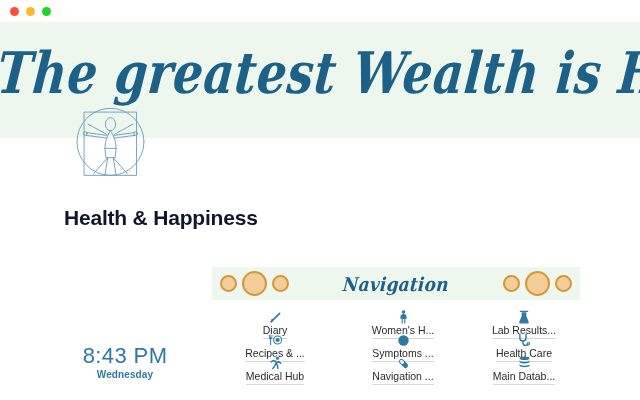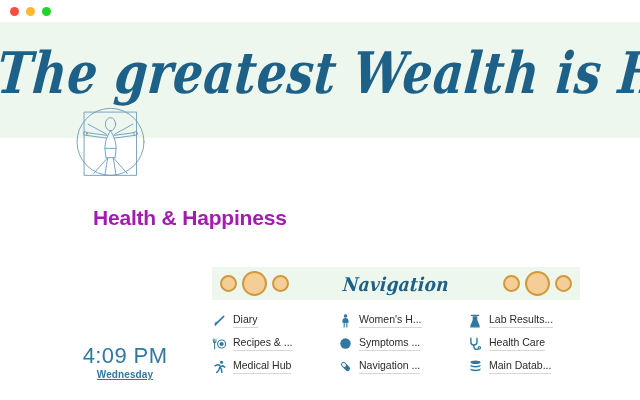--- a/index.html
+++ b/index.html
@@ -51,23 +51,22 @@
     width: 95px; height: 80px;
     z-index: 3;
   }
 
   
   .page-title {
     position: absolute;
     left: 64px; top: 206px;
     font-size: 21px;
     font-weight: bold;
-    color: #a21caf;
+    color: #0f172a;
     letter-spacing: -0.2px;
-    margin-left: 29px;
   }
 
   
   .clock {
     position: absolute;
     left: 62px; top: 344px;
     width: 126px;
     text-align: center;
     color: #2f79a0;
   }
@@ -75,21 +74,20 @@
     font-size: 22px;
     font-weight: normal;
     letter-spacing: 0.4px;
     line-height: 1.05;
   }
   .clock-day {
     font-size: 10px;
     font-weight: bold;
     letter-spacing: 0.1px;
     margin-top: 2px;
-    text-decoration: underline;
   }
 
   
   .nav-card {
     position: absolute;
     left: 212px; top: 267px;
     width: 368px;
   }
   .nav-header {
     position: relative;
@@ -124,23 +122,23 @@
     display: flex;
     padding-top: 10px;
   }
   .nav-col { width: 126px; }
   .nav-col:nth-child(2) { width: 130px; }
   .nav-col:nth-child(3) { width: 112px; }
 
   .nav-item {
     display: flex;
     align-items: center;
-    gap: 7px;
     height: 21px;
     margin-bottom: 2px;
+    flex-direction: column;
   }
   .nav-ico {
     width: 14px; height: 14px;
     flex: 0 0 14px;
     display: flex; align-items: center; justify-content: center;
     color: #2f79a0;
   }
   .nav-ico svg { display: block; }
   .nav-label {
     font-size: 10.5px;
@@ -184,21 +182,21 @@
     <path d="M47 62 L32 79 M53 62 L68 79"></path>
 
     <circle cx="23" cy="36" r="2"></circle>
     <circle cx="77" cy="36" r="2"></circle>
   </svg>
 </div>
 
 <div class="page-title">Health &amp; Happiness</div>
 
 <div class="clock">
-  <div class="clock-time">4:09 PM</div>
+  <div class="clock-time">8:43 PM</div>
   <div class="clock-day">Wednesday</div>
 </div>
 
 <div class="nav-card">
 
   <div class="nav-header">
     <div class="coin-group">
       <span class="coin sm"></span>
       <span class="coin lg"></span>
       <span class="coin sm"></span>

